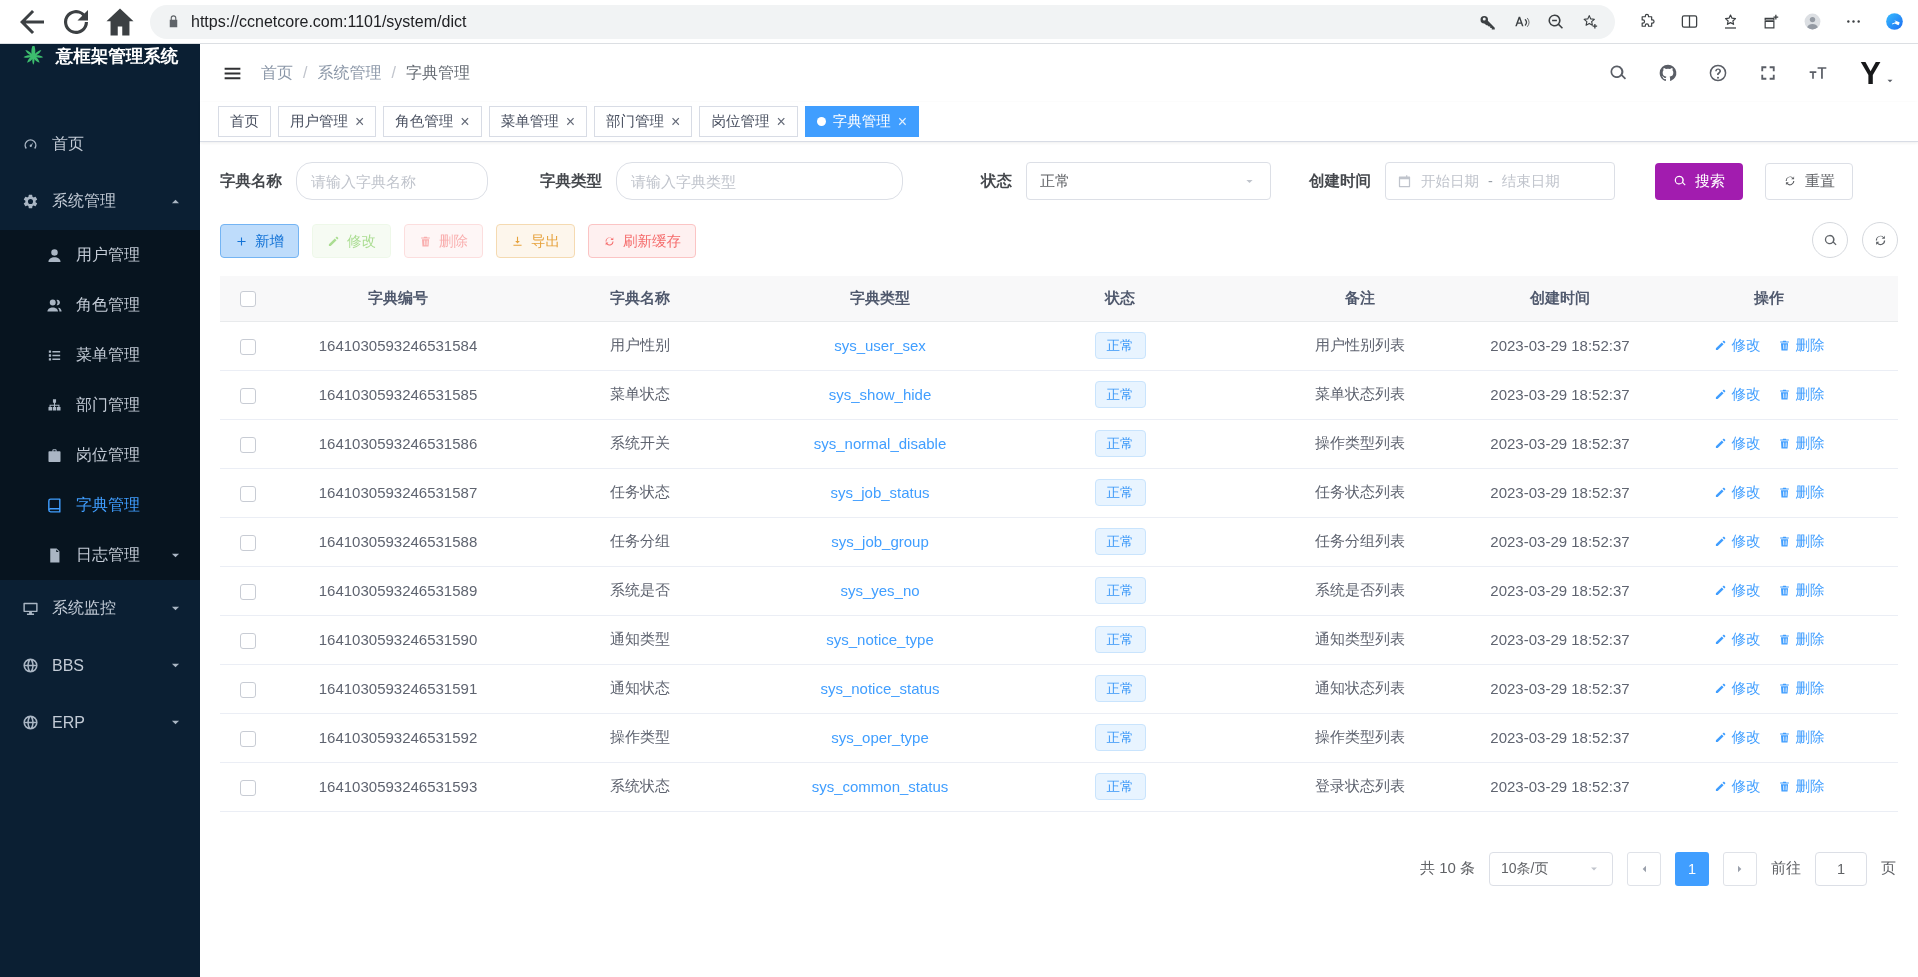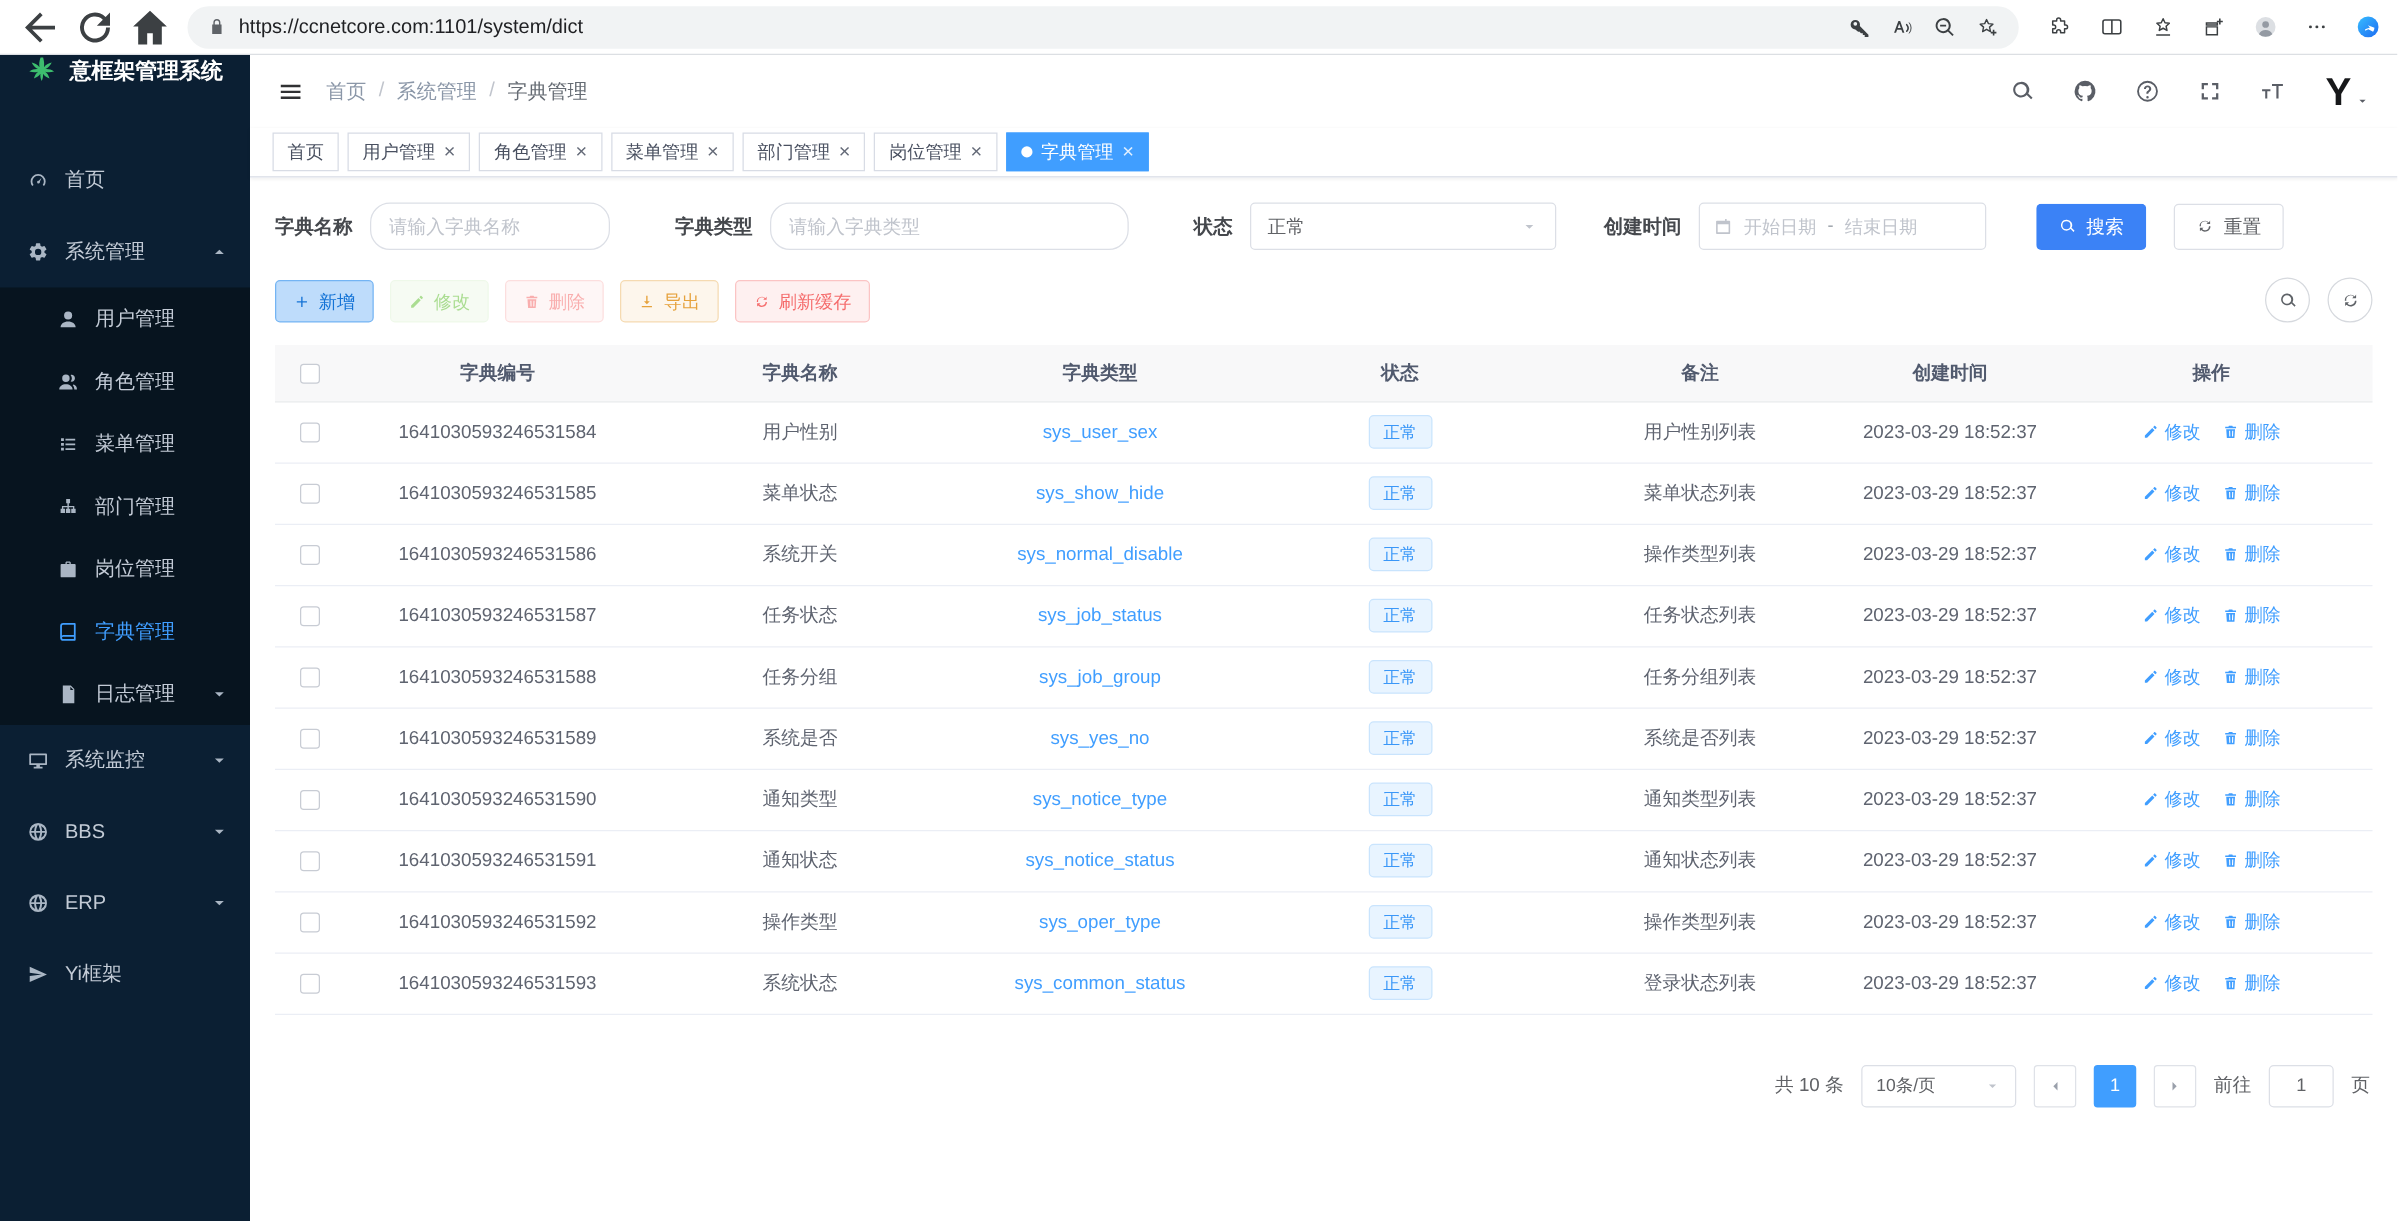--- a/index.html
+++ b/index.html
@@ -56,30 +56,30 @@
   .tab-close{font-size:16px;line-height:1;opacity:.85}
   .tab.active{background:#409eff;border-color:#409eff;color:#fff}
 
   
   .content{flex:1;padding:20px 20px 0;overflow:hidden}
   .filter-row{display:flex;align-items:center}
   .f-label{font-size:15.5px;font-weight:bold;color:#45484d;margin-right:14px;white-space:nowrap}
   .inp{height:38px;border:1px solid #dcdfe6;border-radius:16px;padding:0 14px;font-size:15px;color:#606266;outline:none;font-family:inherit}
   .inp::placeholder{color:#c0c4cc}
   .w190{width:192px;margin-right:52px}
-  .w243{width:287px;margin-right:52px}
+  .w243{width:287px;margin-right:78px}
   .select{width:245px;height:38px;border:1px solid #dcdfe6;border-radius:4px;display:flex;align-items:center;padding:0 13px;font-size:15px;color:#606266;margin-right:38px;cursor:pointer;background:#fff}
   .select .sel-val{flex:1}
   .select .icon{color:#c0c4cc;font-size:15px}
   .date-range{width:230px;height:38px;border:1px solid #dcdfe6;border-radius:4px;display:flex;align-items:center;gap:9px;padding:0 11px;font-size:14.5px;color:#c0c4cc;margin-right:40px;cursor:pointer;background:#fff}
   .date-range .icon{color:#c0c4cc;font-size:15px}
   .date-range .sep{color:#9aa0a8}
   .btn{height:37px;border-radius:4px;display:inline-flex;align-items:center;gap:8px;padding:0 17px;font-size:15px;cursor:pointer;border:1px solid transparent;background:none;font-family:inherit}
   .btn .icon{font-size:14px}
-  .btn-primary{background:#3b82f6;color:#fff;margin-right:22px}
+  .btn-primary{background:#a21caf;color:#fff;margin-right:22px}
   .btn-plain{background:#fff;border-color:#dcdfe6;color:#606266}
 
   .toolbar{display:flex;align-items:flex-end;margin-top:22px}
   .toolbar-left{display:flex;align-items:center;gap:13px}
   .tbtn{height:34px;border-radius:4px;display:inline-flex;align-items:center;gap:7px;padding:0 14px;font-size:14.5px;cursor:pointer;border:1px solid;font-family:inherit}
   .tbtn .icon{font-size:13px}
   .tbtn.primary{background:#bedcfb;border-color:#74b4f3;color:#1473d6}
   .tbtn.success{background:#f0f9eb;border-color:#e1f3d8;color:#67c23a}
   .tbtn.danger{background:#fef0f0;border-color:#fbc4c4;color:#f56c6c}
   .tbtn.warning{background:#fdf6ec;border-color:#f5dab1;color:#e6a23c}
@@ -342,28 +342,20 @@
             <svg viewBox="0 0 24 24" fill="currentColor" aria-hidden="true">
               <path d="M12 2a10 10 0 100 20 10 10 0 000-20zm7.93 9h-3.45a15.7 15.7 0 00-1.2-5.57A8.03 8.03 0 0119.93 11zM12 4.06c.93 1.28 1.98 3.6 2.36 6.94H9.64C10.02 7.66 11.07 5.34 12 4.06zM4.07 13h3.45c.17 2.1.59 4 1.2 5.57A8.03 8.03 0 014.07 13zm3.45-2H4.07a8.03 8.03 0 014.65-5.57A15.7 15.7 0 007.52 11zm2.12 2h4.72c-.38 3.34-1.43 5.66-2.36 6.94-.93-1.28-1.98-3.6-2.36-6.94zm6.84 0h3.45a8.03 8.03 0 01-4.65 5.57 15.7 15.7 0 001.2-5.57z"></path>
             </svg>
           </span>
           <span class="mi-label">ERP</span>
           <span class="icon mi-arrow">
             <svg viewBox="0 0 24 24" fill="currentColor" aria-hidden="true">
               <path d="M7 9.5l5 5 5-5z"></path>
             </svg>
           </span>
-        </div>
-        <div class="menu-item">
-          <span class="icon">
-            <svg viewBox="0 0 24 24" fill="currentColor" aria-hidden="true">
-              <path d="M2.5 20.5L22 12 2.5 3.5l.01 6.61L16 12 2.51 13.89z"></path>
-            </svg>
-          </span>
-          <span class="mi-label">Yi框架</span>
         </div>
       </nav>
   </aside>
 
   <div class="main">
 
     <div class="topbar">
       <span class="icon hamburger">
           <svg viewBox="0 0 24 24" fill="currentColor" aria-hidden="true">
             <path d="M3 5.5h18v2.2H3zM3 10.9h18v2.2H3zM3 16.3h18v2.2H3z"></path>

